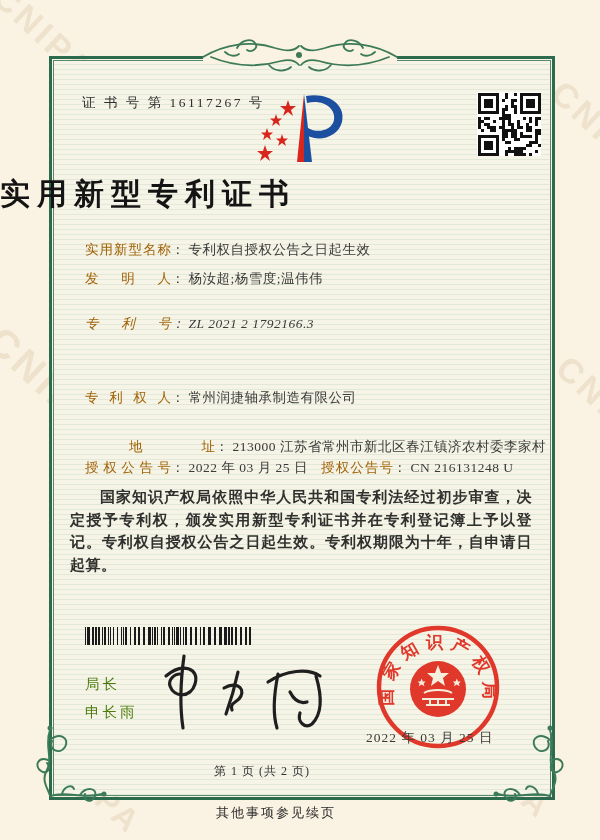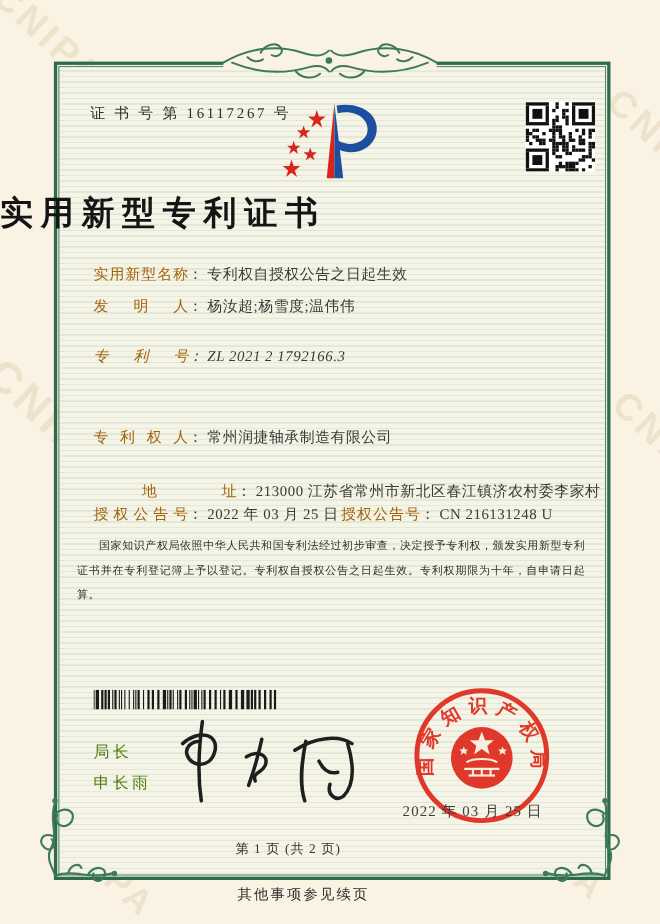--- a/index.html
+++ b/index.html
@@ -47,26 +47,26 @@
     left:0;top:174px;width:600px;
     font-size:30px;font-weight:bold;letter-spacing:7px;color:#141414;
   }
   .frow{left:85px;width:440px;height:20px;font-size:13.5px;color:#3a3a3a;}
   .flabel{
     display:inline-block;width:86px;vertical-align:top;
     text-align:justify;text-align-last:justify;color:#a16207;
   }
   .fcolon{display:inline-block;margin:0 4px 0 0;}
   .fvalue{letter-spacing:0.5px;}
-  #grant-no-group{position:absolute;left:225px;top:0;}
+  #grant-no-group{position:absolute;left:236px;top:0;}
   #grant-no-group .flabel{width:72px;}
   .para{
     position:absolute;left:70px;width:462px;
-    font-size:10px;line-height:22.5px;color:#30302e;
-    text-align:justify;text-indent:2em;letter-spacing:0.5px;
+    font-size:15px;line-height:22.5px;color:#30302e;
+    text-align:justify;text-indent:2em;letter-spacing:0.5px;font-weight:bold;
   }
   #barcode{left:85px;top:627px;}
   #bureau{
     left:85px;top:670px;font-size:14.5px;line-height:28px;
     letter-spacing:3px;color:#4d7c0f;
   }
   #sig{left:150px;top:642px;}
   #seal{left:372px;top:621px;opacity:0.93;}
   #seal-date{
     left:366px;top:729px;width:160px;

